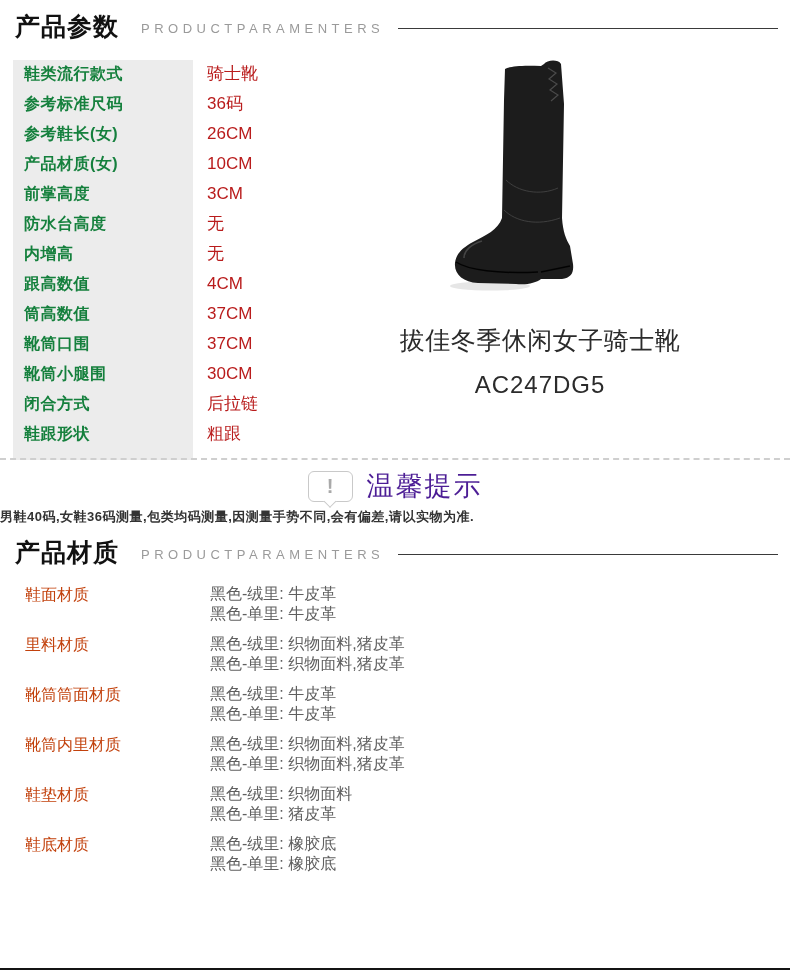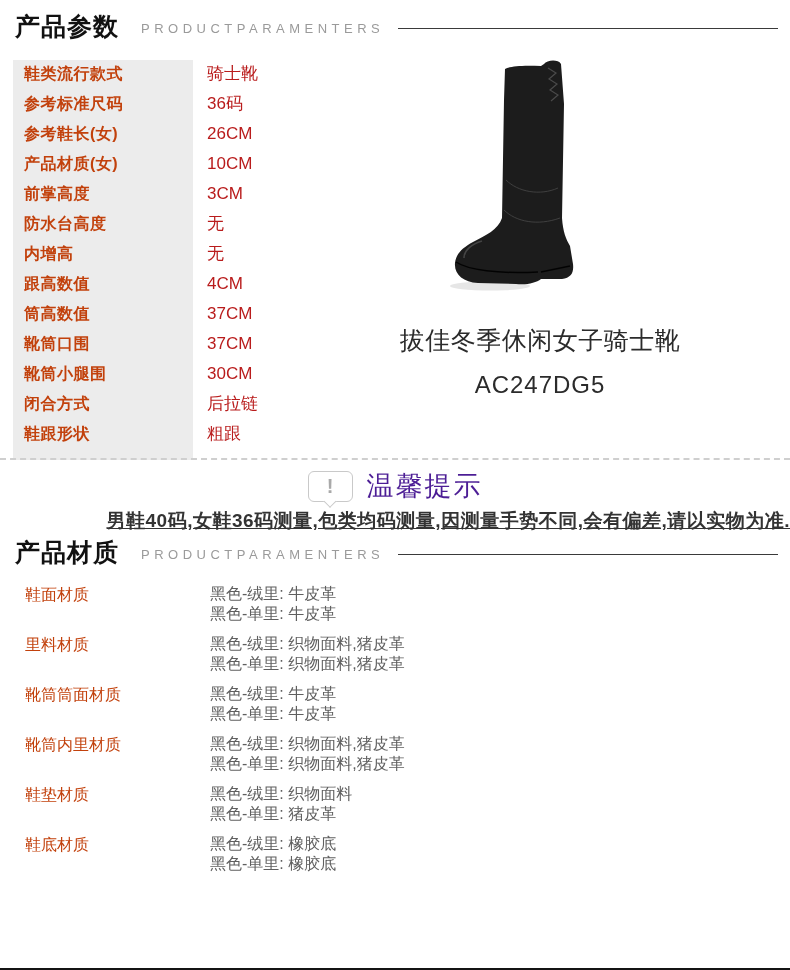--- a/index.html
+++ b/index.html
@@ -26,21 +26,21 @@
     flex:1; height:0; border-top:1px solid #3a3a3a; margin-left:14px; margin-top:3px;
   }
   #params-header { top:10px; }
   #materials-header { top:536px; }
 
   
   #param-table { position:absolute; left:13px; top:60px; width:380px; }
   .param-row { display:flex; height:28px; margin-bottom:2px; }
   .param-label {
     width:180px; height:40px; line-height:28px; background:#ececec;
-    padding-left:11px; font-size:16px; font-weight:bold; color:#c2410c;
+    padding-left:11px; font-size:16px; font-weight:bold; color:#15803d;
     letter-spacing:0.5px;
   }
   .param-value {
     margin-left:14px; line-height:28px; font-size:17px; color:#b91c1c;
   }
 
   
   #product-area { position:absolute; left:390px; top:58px; width:300px; text-align:center; }
   #boot-svg { display:block; margin:2px auto 0; transform:translateX(-25px); }
   .product-name { margin-top:32px; font-size:25px; color:#2b2b2b; letter-spacing:0.5px; }
@@ -62,22 +62,22 @@
   }
   .tip-bubble .mark { color:#a9a9a9; font-size:20px; line-height:1; font-weight:bold; }
   .tip-bubble::after {
     content:""; position:absolute; bottom:-5px; left:50%;
     width:8px; height:8px; background:#fff;
     border-right:1px solid #c9c9c9; border-bottom:1px solid #c9c9c9;
     transform:translateX(-50%) rotate(45deg);
   }
   .tip-title { margin-left:14px; font-size:27px; color:#4c1d95; letter-spacing:2px;text-align:right; }
   #tip-body {
-    position:absolute; top:508px; left:0; width:100%; text-align:right;
-    font-size:19px; font-weight:bold; color:#333; letter-spacing:0.5px;text-decoration:underline;
+    position:absolute; top:508px; left:0; width:100%; text-align:left;
+    font-size:13px; font-weight:bold; color:#333; letter-spacing:0.5px;
   }
 
   
   #materials { position:absolute; left:25px; top:584px; right:10px; }
   .mat-row { display:flex; margin-bottom:10px; }
   .mat-label { width:185px; font-size:16px; color:#c2410c; line-height:20px; padding-top:1px; }
   .mat-line { font-size:16px; color:#5f5f5f; line-height:20px; font-weight:500; }
 
   
   #bottom-line { position:absolute; left:0; right:0; bottom:0; height:2px; background:#141414; }

